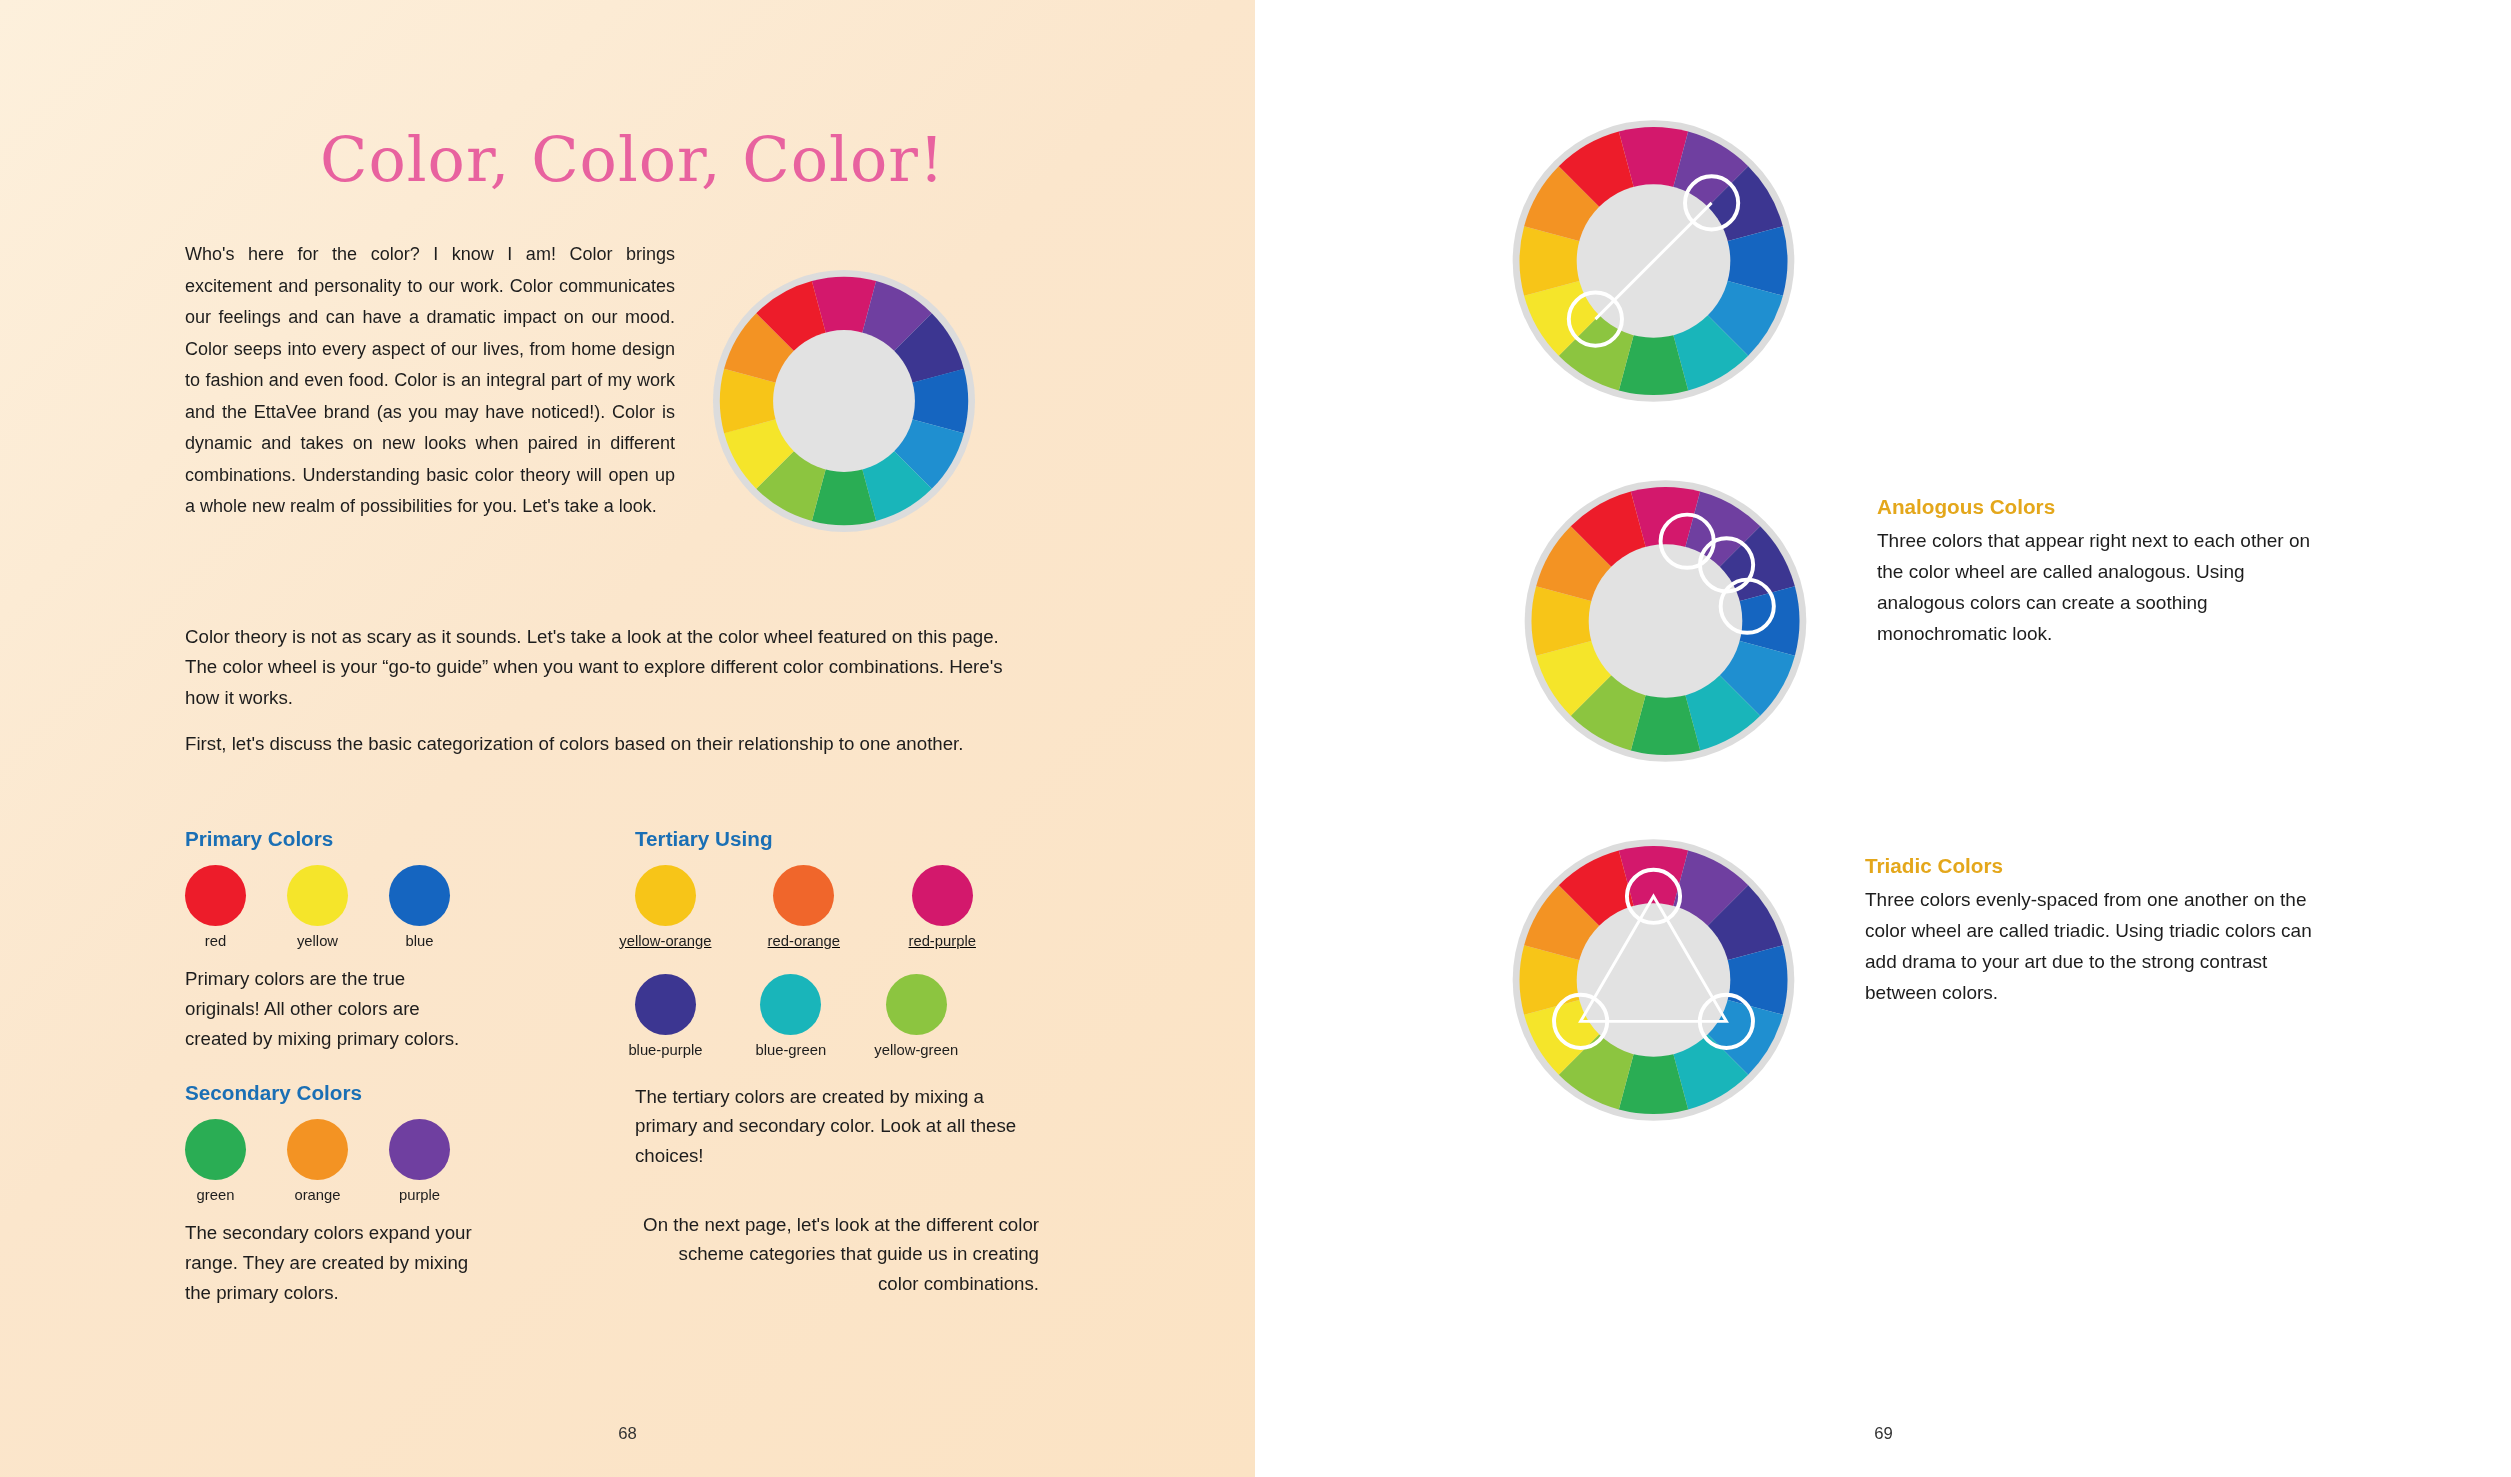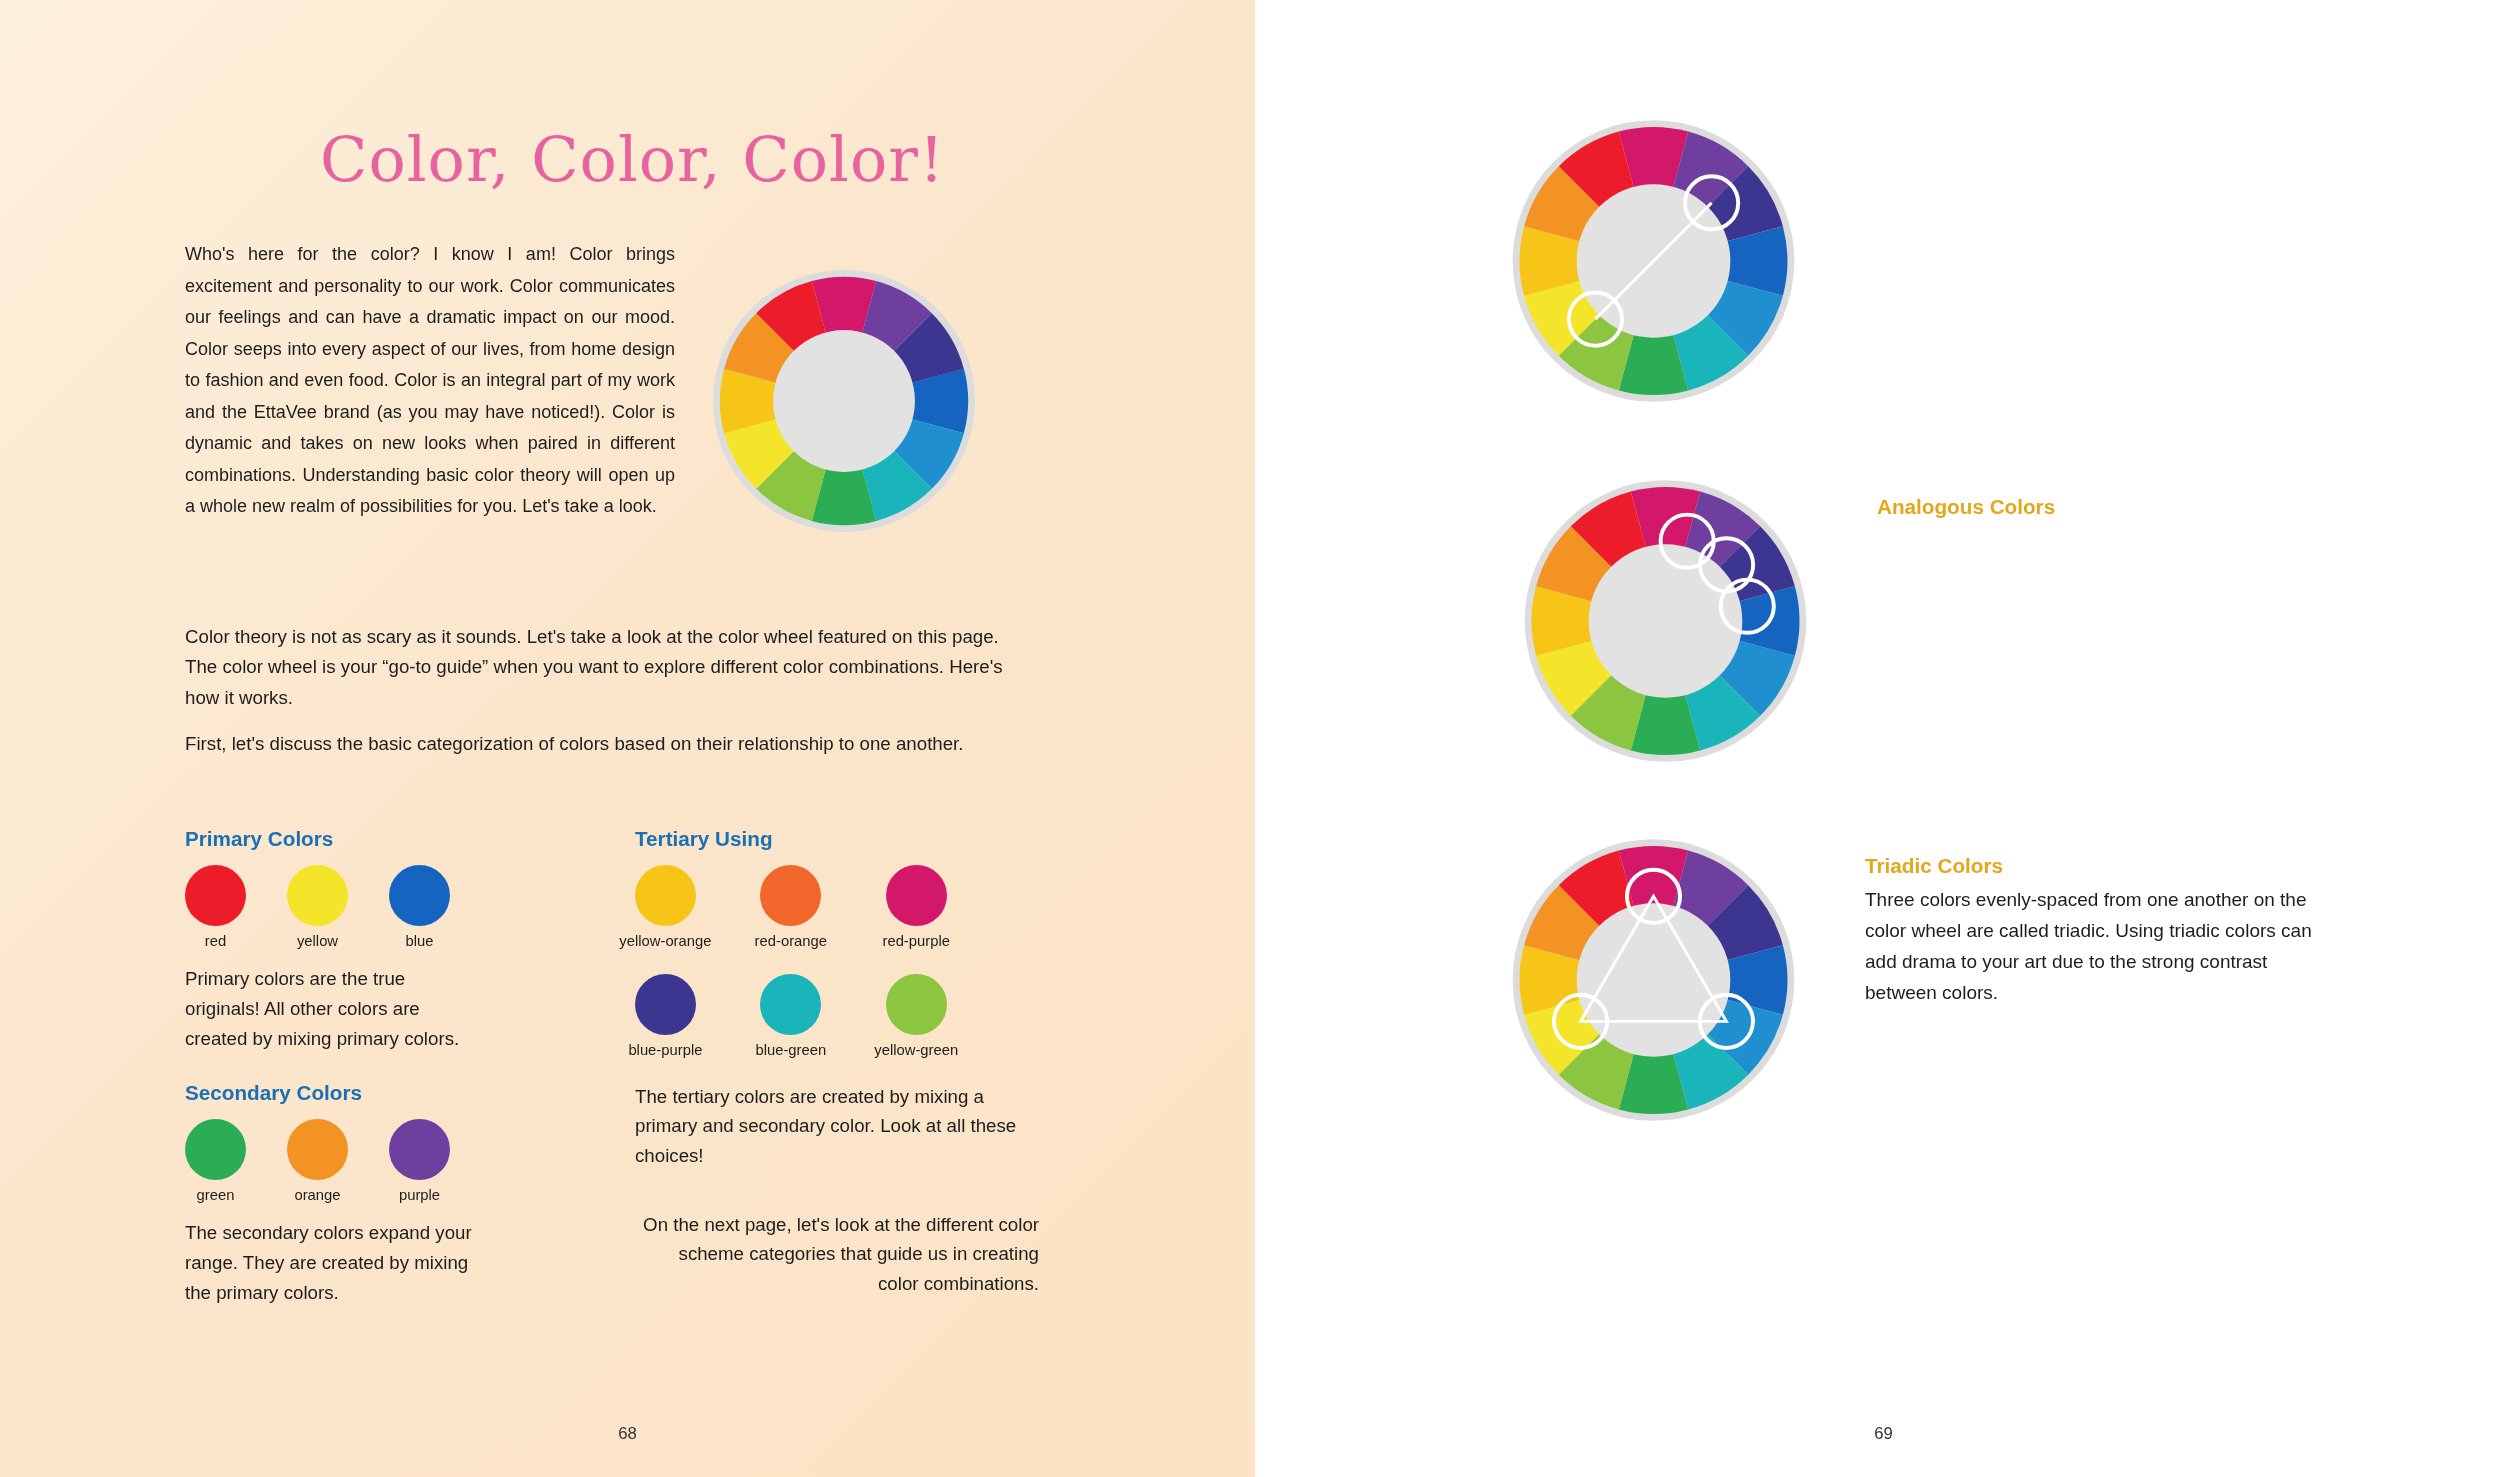--- a/index.html
+++ b/index.html
@@ -178,21 +178,21 @@
         <div>
           <div class="dot" style="background:#6f3fa0"></div>
           <div class="dot-label">purple</div>
         </div>
       </div>
       <p class="para-sm">The secondary colors expand your range. They are created by mixing the primary colors.</p>
     </div>
 
     <div class="col-right">
       <div class="h-blue">Tertiary Using</div>
-      <div class="swatch-row tight" style="gap:41px;">
+      <div class="swatch-row tight" style="gap:54px;text-decoration:underline;">
         <div>
           <div class="dot" style="background:#f7c518"></div>
           <div class="dot-label wide">yellow-orange</div>
         </div>
         <div>
           <div class="dot" style="background:#f0662b"></div>
           <div class="dot-label wide">red-orange</div>
         </div>
         <div>
           <div class="dot" style="background:#d3186c"></div>
@@ -273,20 +273,21 @@
             </g>
             <circle r="78" fill="#e2e2e2"></circle>
             <circle cx="22" cy="-81" r="27" fill="none" stroke="#ffffff" stroke-width="4"></circle>
             <circle cx="62" cy="-57" r="27" fill="none" stroke="#ffffff" stroke-width="4"></circle>
             <circle cx="83" cy="-15" r="27" fill="none" stroke="#ffffff" stroke-width="4"></circle>
           </g>
         </svg>
       </div>
       <div class="txt">
         <h3>Analogous Colors</h3>
+        <p>Three colors that appear right next to each other on the color wheel are called analogous. Using analogous colors can create a soothing monochromatic look.</p>
       </div>
     </div>
 
     <div class="scheme" style="left:236px;top:832px;width:887px;height:296px;">
       <div class="wheel">
         <svg width="325" height="296" viewBox="0 0 330 300">
           <g transform="translate(165,150)">
             <circle r="143" fill="#dcdcdc"></circle>
             <g transform="rotate(-15)">
               <path d="M0,0 L0,-136 A136,136 0 0,1 68,-117.8 Z" fill="#d3186c" transform="rotate(0)"></path>

